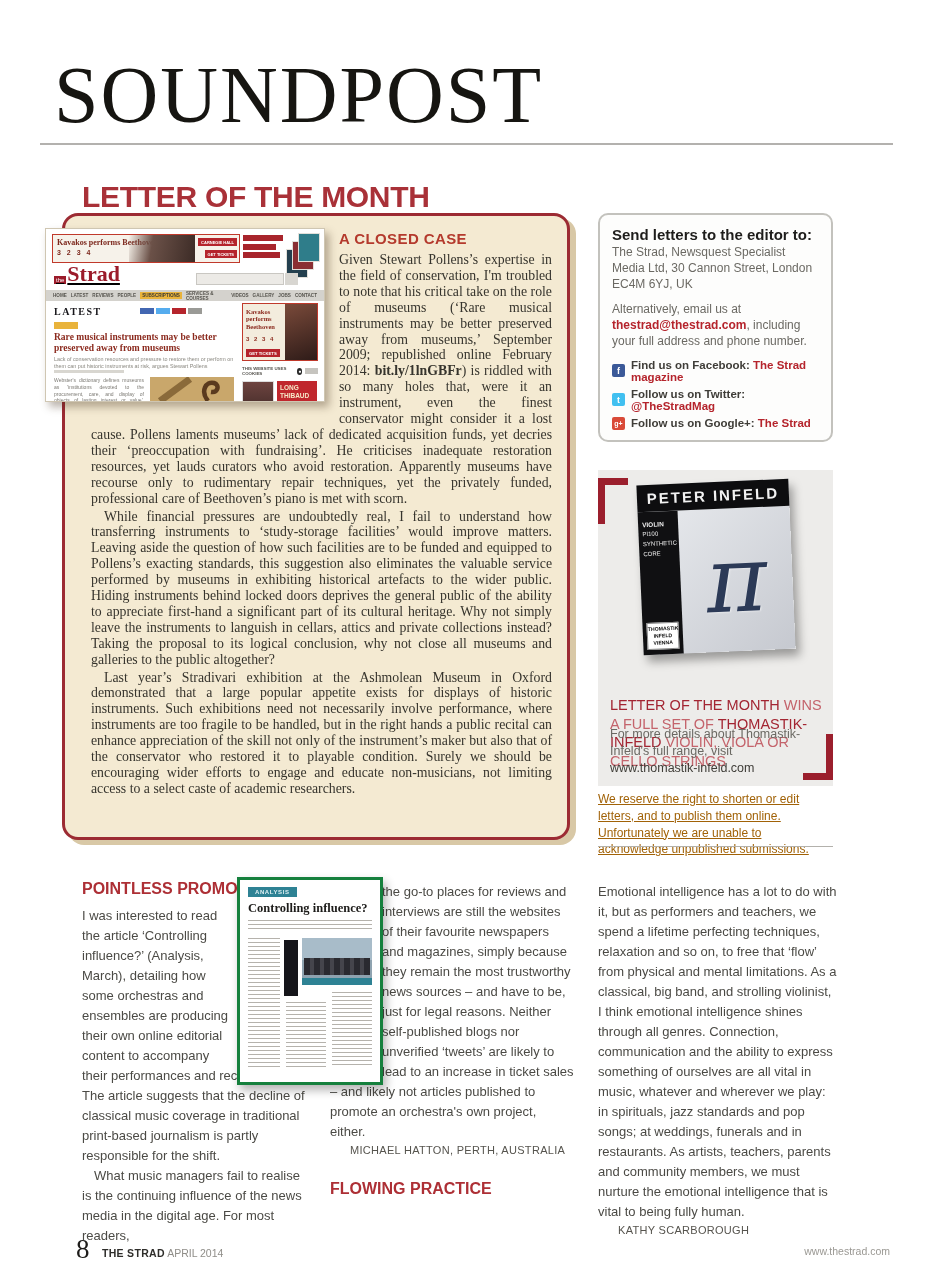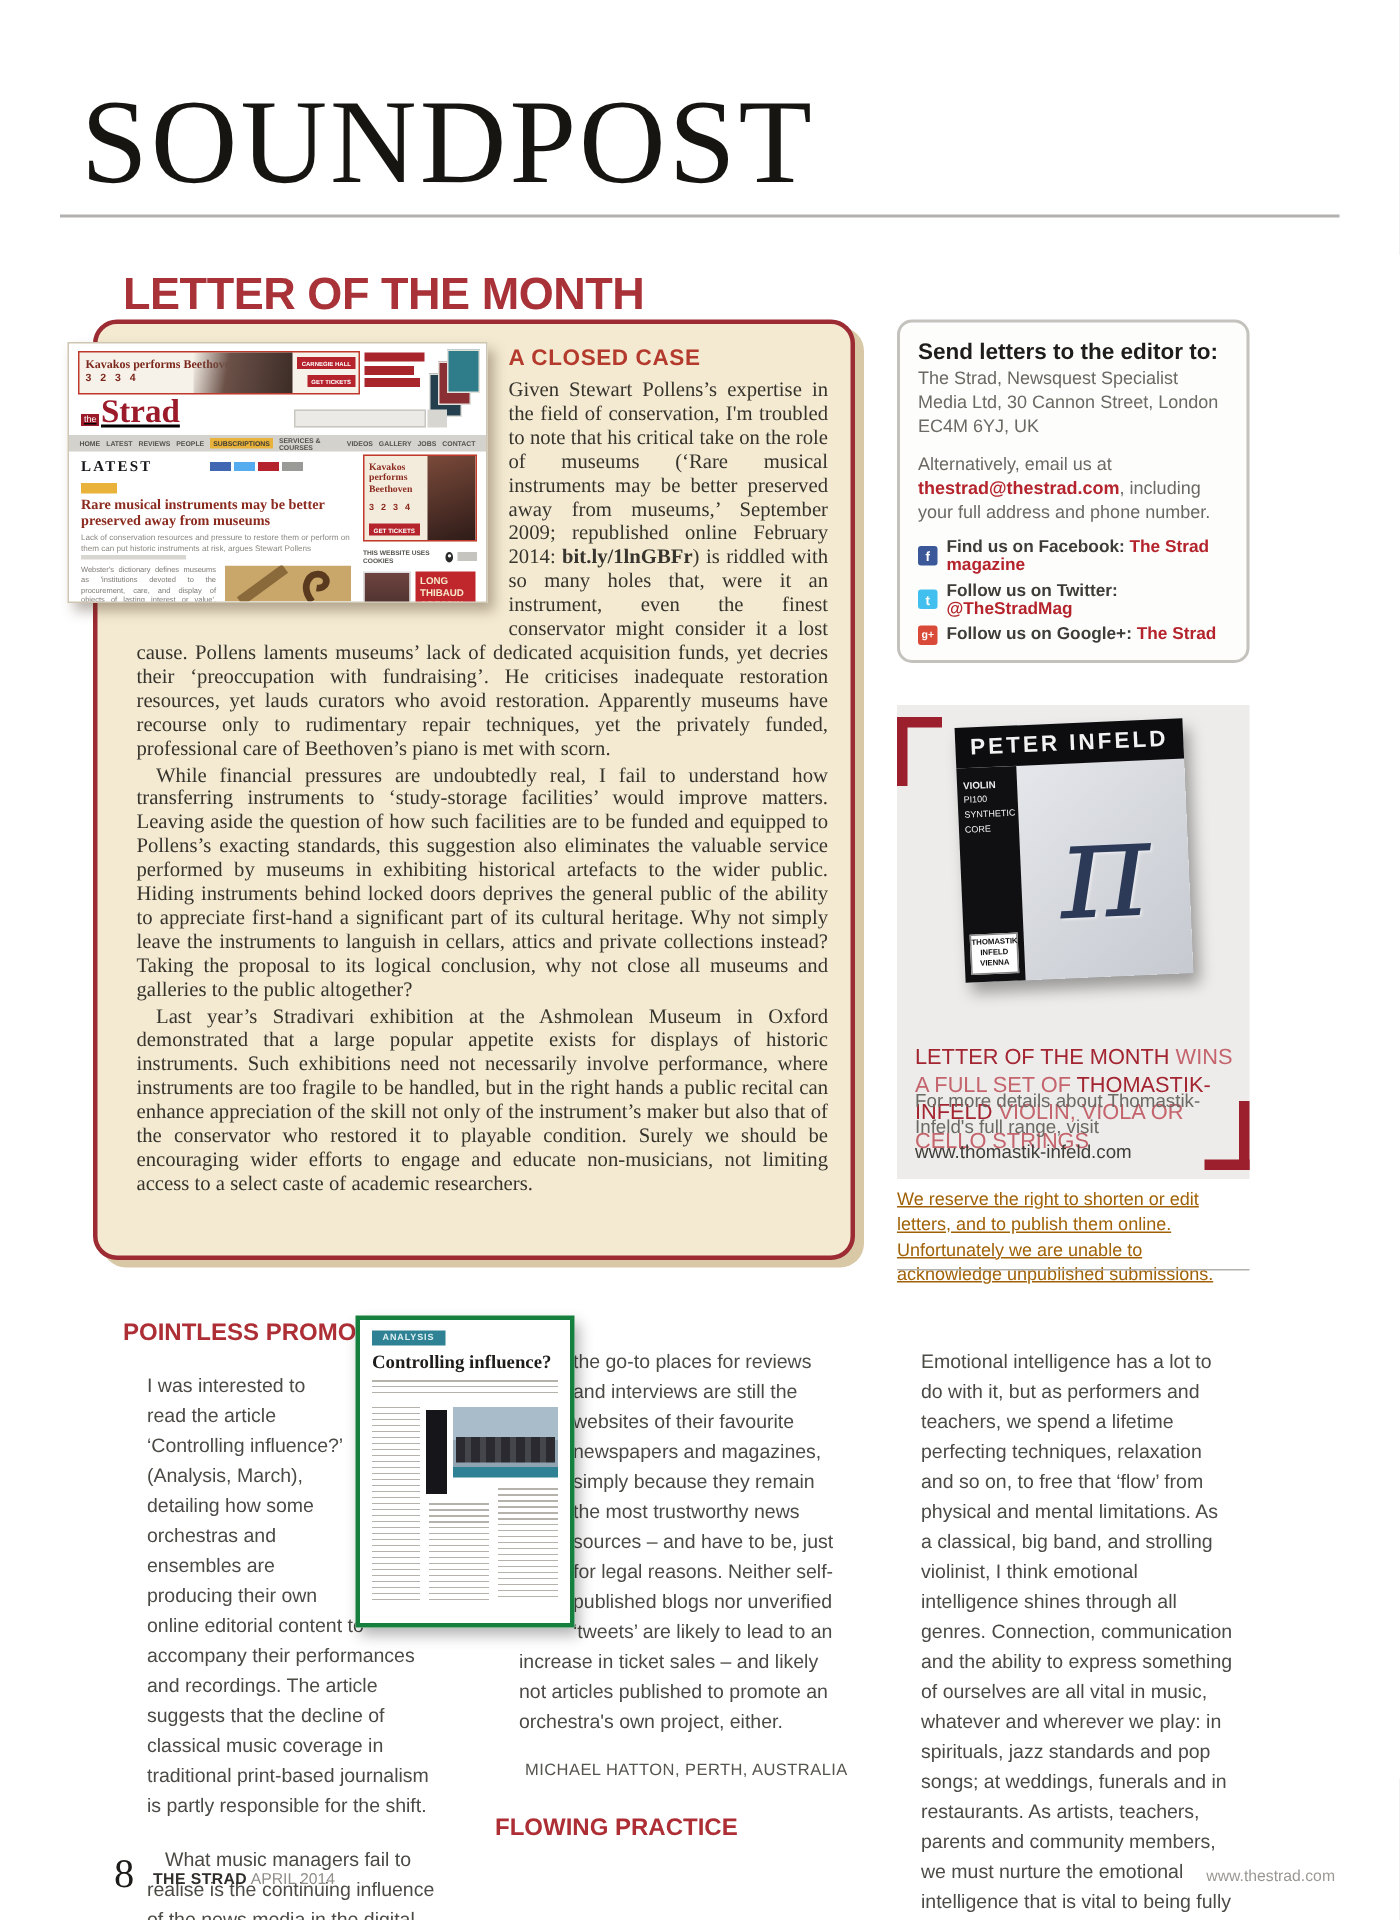--- a/index.html
+++ b/index.html
@@ -104,21 +104,21 @@
          text-shadow:1px 1px 2px rgba(255,255,255,.55);}
   .prize-text{position:absolute;left:12px;top:199px;width:212px;font-size:14.5px;font-weight:normal;line-height:1.28;margin-top:27px;}
   .pz-dark{color:#a32532}.pz-light{color:#c4646c}
   .prize-details{position:absolute;left:12px;top:256px;width:210px;font-size:12.5px;line-height:1.35;color:#6b6963;}
   .prize-details .dk{color:#3f3d38;font-weight:normal;}
   .disclaimer{position:absolute;left:598px;top:791px;width:235px;font-size:12px;line-height:1.4;color:#a16207;text-decoration:underline;}
   .rule-side{position:absolute;left:598px;top:846px;width:235px;height:1px;background:#b3b1ac;}
 
   
   .colhead{font-size:16px;font-weight:bold;color:#ad2f35;line-height:1.15;margin:0 0 8px;}
-  .btxt{font-size:13px;line-height:20px;color:#4b4a45;margin:16px;}
+  .btxt{font-size:13px;line-height:20px;color:#4b4a45;margin:0;}
   .btxt.ind{text-indent:12px;}
   .col1{position:absolute;left:82px;top:880px;width:226px;}
   .sp-r{float:right;width:76px;height:158px;}
   .col2{position:absolute;left:330px;top:882px;width:244px;}
   .sp-l{float:left;width:52px;height:198px;}
   .col3{position:absolute;left:598px;top:882px;width:240px;}
   .sig2{font-size:11px;color:#56544e;letter-spacing:.3px;margin:2px 0 0;padding-left:20px;}
   .colhead.mt{margin-top:24px;}
   .intro{font-size:13px;line-height:20px;font-style:italic;color:#4b4a45;margin:0;}
   .intro .blk{font-weight:bold;}

